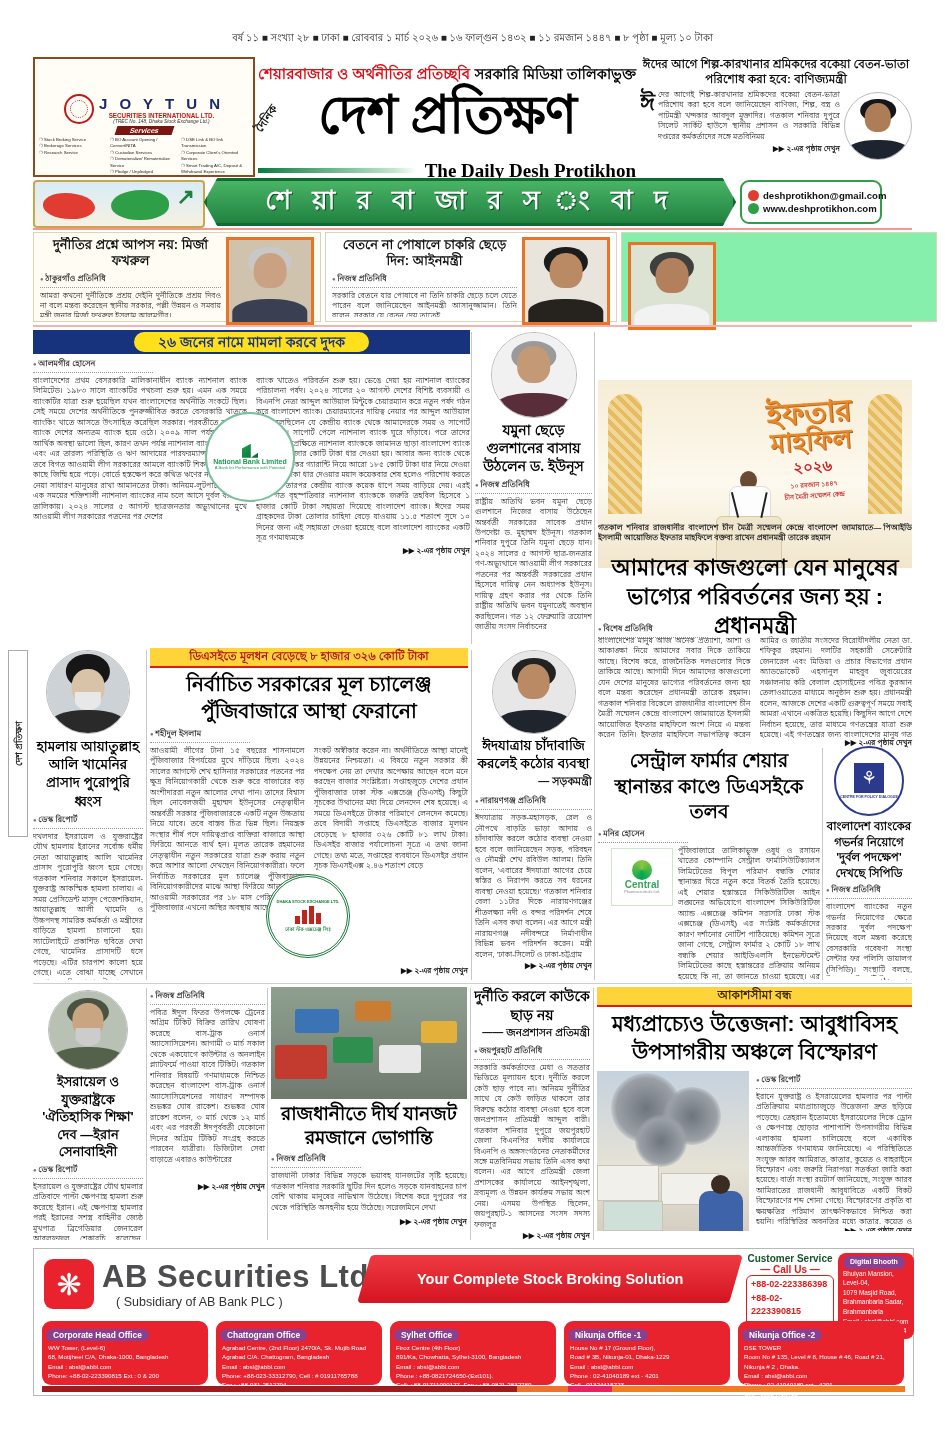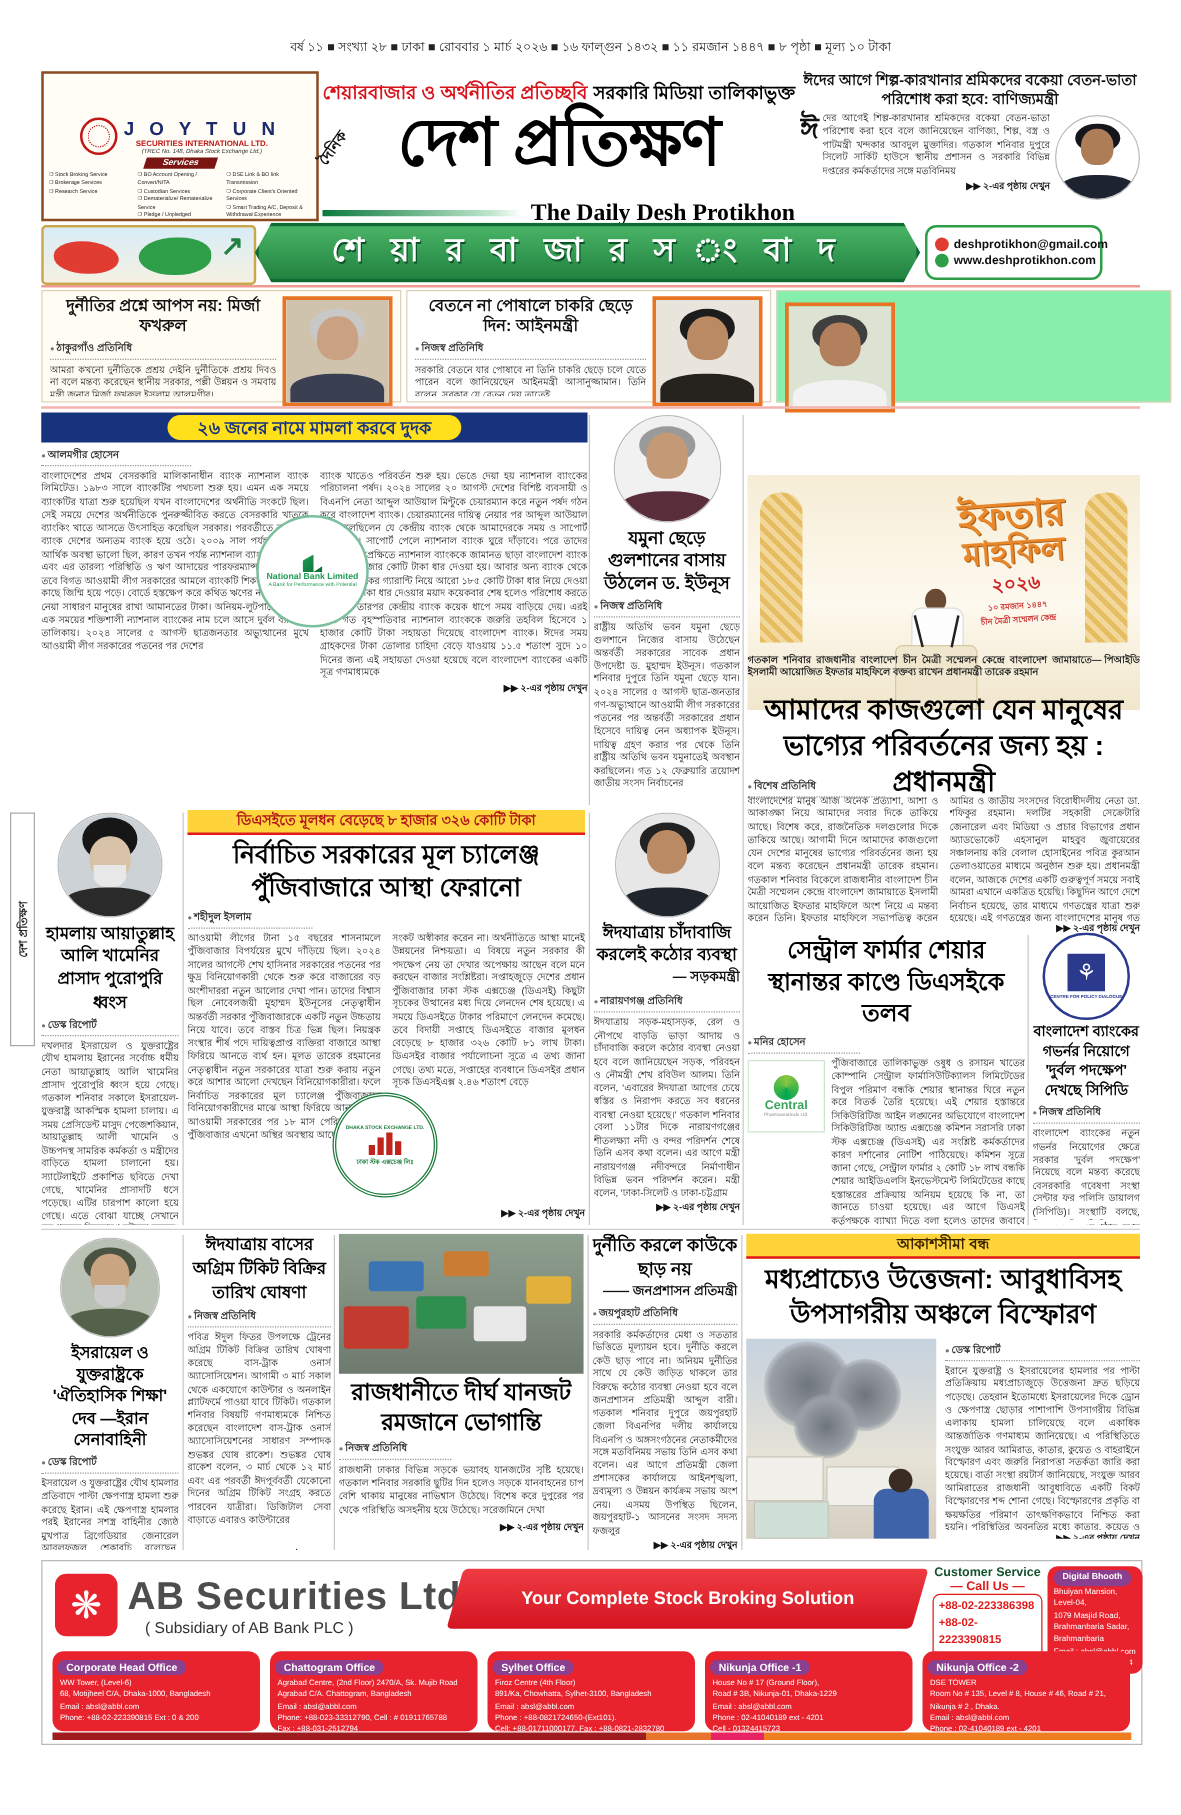--- a/index.html
+++ b/index.html
@@ -393,21 +393,21 @@
     <div style="font-size:11px;font-weight:bold;text-align:right;">— সড়কমন্ত্রী</div>
     <div class="byline">নারায়ণগঞ্জ প্রতিনিধি</div>
     <div class="body" style="height:146px;">ঈদযাত্রায় সড়ক-মহাসড়ক, রেল ও নৌপথে বাড়তি ভাড়া আদায় ও চাঁদাবাজি করলে কঠোর ব্যবস্থা নেওয়া হবে বলে জানিয়েছেন সড়ক, পরিবহন ও নৌমন্ত্রী শেখ রবিউল আলম। তিনি বলেন, 'এবারের ঈদযাত্রা আগের চেয়ে স্বস্তির ও নিরাপদ করতে সব ধরনের ব্যবস্থা নেওয়া হয়েছে।' গতকাল শনিবার বেলা ১১টার দিকে নারায়ণগঞ্জের শীতলক্ষ্যা নদী ও বন্দর পরিদর্শন শেষে তিনি এসব কথা বলেন। এর আগে মন্ত্রী নারায়ণগঞ্জ নদীবন্দরে নির্মাণাধীন বিভিন্ন ভবন পরিদর্শন করেন। মন্ত্রী বলেন, 'ঢাকা-সিলেট ও ঢাকা-চট্টগ্রাম</div>
     <div class="more">▶▶ ২-এর পৃষ্ঠায় দেখুন</div>
   </div>
 
   <div class="abs" style="left:598px;top:748px;width:222px;height:232px;overflow:hidden;">
     <div class="hl" style="font-size:19px;line-height:1.35;">সেন্ট্রাল ফার্মার শেয়ার স্থানান্তর কাণ্ডে ডিএসইকে তলব</div>
     <div class="byline" style="width:90px;">মনির হোসেন</div>
     <div style="position:relative;">
-      <div class="cenlogo" style="float:left;margin:2px 5px 2px 0;">
+      <div class="cenlogo" style="float:left;margin:2px 5px 2px 13px;">
         <div class="censwirl"></div>
         <div class="cen-name">Central</div>
         <div class="cen-sub">Pharmaceuticals Ltd.</div>
       </div>
       <div class="body" style="height:140px;">পুঁজিবাজারে তালিকাভুক্ত ওষুধ ও রসায়ন খাতের কোম্পানি সেন্ট্রাল ফার্মাসিউটিক্যালস লিমিটেডের বিপুল পরিমাণ বন্ধকি শেয়ার স্থানান্তর ঘিরে নতুন করে বিতর্ক তৈরি হয়েছে। এই শেয়ার হস্তান্তরে সিকিউরিটিজ আইন লঙ্ঘনের অভিযোগে বাংলাদেশ সিকিউরিটিজ অ্যান্ড এক্সচেঞ্জ কমিশন সরাসরি ঢাকা স্টক এক্সচেঞ্জ (ডিএসই) এর সংশ্লিষ্ট কর্মকর্তাদের কারণ দর্শানোর নোটিশ পাঠিয়েছে। কমিশন সূত্রে জানা গেছে, সেন্ট্রাল ফার্মার ২ কোটি ১৮ লাখ বন্ধকি শেয়ার আইডিএলসি ইনভেস্টমেন্ট লিমিটেডের কাছে হস্তান্তরের প্রক্রিয়ায় অনিয়ম হয়েছে কি না, তা জানতে চাওয়া হয়েছে। এর আগে ডিএসই কর্তৃপক্ষকে ব্যাখ্যা দিতে বলা হলেও তাদের জবাবে সন্তুষ্ট হতে পারেনি নিয়ন্ত্রক সংস্থা। তাই এবার সরাসরি দায়ী কর্মকর্তাদের কাছেই জবাব চাওয়া হয়েছে। ঘটনার কেন্দ্রবিন্দুতে রয়েছেন কোম্পানির দুই উদ্যোক্তা-পরিচালক মনসুর আহমেদ ও মোরশেদ আহমেদ। তাদের মধ্যে মনসুর</div>
     </div>
 
   </div>
 
   <div class="vl" style="left:822px;top:748px;height:232px;"></div>
@@ -436,21 +436,20 @@
     </div>
     <div class="hl" style="font-size:13px;line-height:1.35;margin-top:3px;">ইসরায়েল ও যুক্তরাষ্ট্রকে 'ঐতিহাসিক শিক্ষা' দেব —ইরান সেনাবাহিনী</div>
     <div class="byline">ডেস্ক রিপোর্ট</div>
     <div class="body" style="height:88px;">ইসরায়েল ও যুক্তরাষ্ট্রের যৌথ হামলার প্রতিবাদে পাল্টা ক্ষেপণাস্ত্র হামলা শুরু করেছে ইরান। এই ক্ষেপণাস্ত্র হামলার পরই ইরানের সশস্ত্র বাহিনীর জ্যেষ্ঠ মুখপাত্র ব্রিগেডিয়ার জেনারেল আবুলফজল শেকারচি বলেছেন, ইসরায়েল এবং মার্কিন যুক্তরাষ্ট্রকে 'ঐতিহাসিক শিক্ষা' দেওয়া হবে। গত কয়েক দিনের</div>
 
   </div>
 
   <div class="vl" style="left:146px;top:988px;height:252px;"></div>
 
   <div class="abs" style="left:150px;top:987px;width:115px;height:253px;overflow:hidden;">
-    <div class="hl" style="font-size:13.5px;line-height:1.4;">ঈদযাত্রায় বাসের অগ্রিম টিকিট বিক্রির তারিখ ঘোষণা</div>
     <div class="byline">নিজস্ব প্রতিনিধি</div>
     <div class="body" style="height:172px;">পবিত্র ঈদুল ফিতর উপলক্ষে ট্রেনের অগ্রিম টিকিট বিক্রির তারিখ ঘোষণা করেছে বাস-ট্রাক ওনার্স অ্যাসোসিয়েশন। আগামী ৩ মার্চ সকাল থেকে একযোগে কাউন্টার ও অনলাইন প্ল্যাটফর্মে পাওয়া যাবে টিকিট। গতকাল শনিবার বিষয়টি গণমাধ্যমকে নিশ্চিত করেছেন বাংলাদেশ বাস-ট্রাক ওনার্স অ্যাসোসিয়েশনের সাধারণ সম্পাদক শুভঙ্কর ঘোষ রাকেশ। শুভঙ্কর ঘোষ রাকেশ বলেন, ৩ মার্চ থেকে ১২ মার্চ এবং এর পরবর্তী ঈদপূর্ববর্তী যেকোনো দিনের অগ্রিম টিকিট সংগ্রহ করতে পারবেন যাত্রীরা। ডিজিটাল সেবা বাড়াতে এবারও কাউন্টারের</div>
     <div class="more">▶▶ ২-এর পৃষ্ঠায় দেখুন</div>
   </div>
 
   <div class="vl" style="left:267px;top:988px;height:252px;"></div>
 
   <div class="abs" style="left:271px;top:987px;width:196px;height:253px;overflow:hidden;">
     <div class="traffic" style="width:196px;height:112px;">
       <div class="bus" style="left:4px;top:58px;width:52px;height:34px;background:#c23b2e;"></div>

